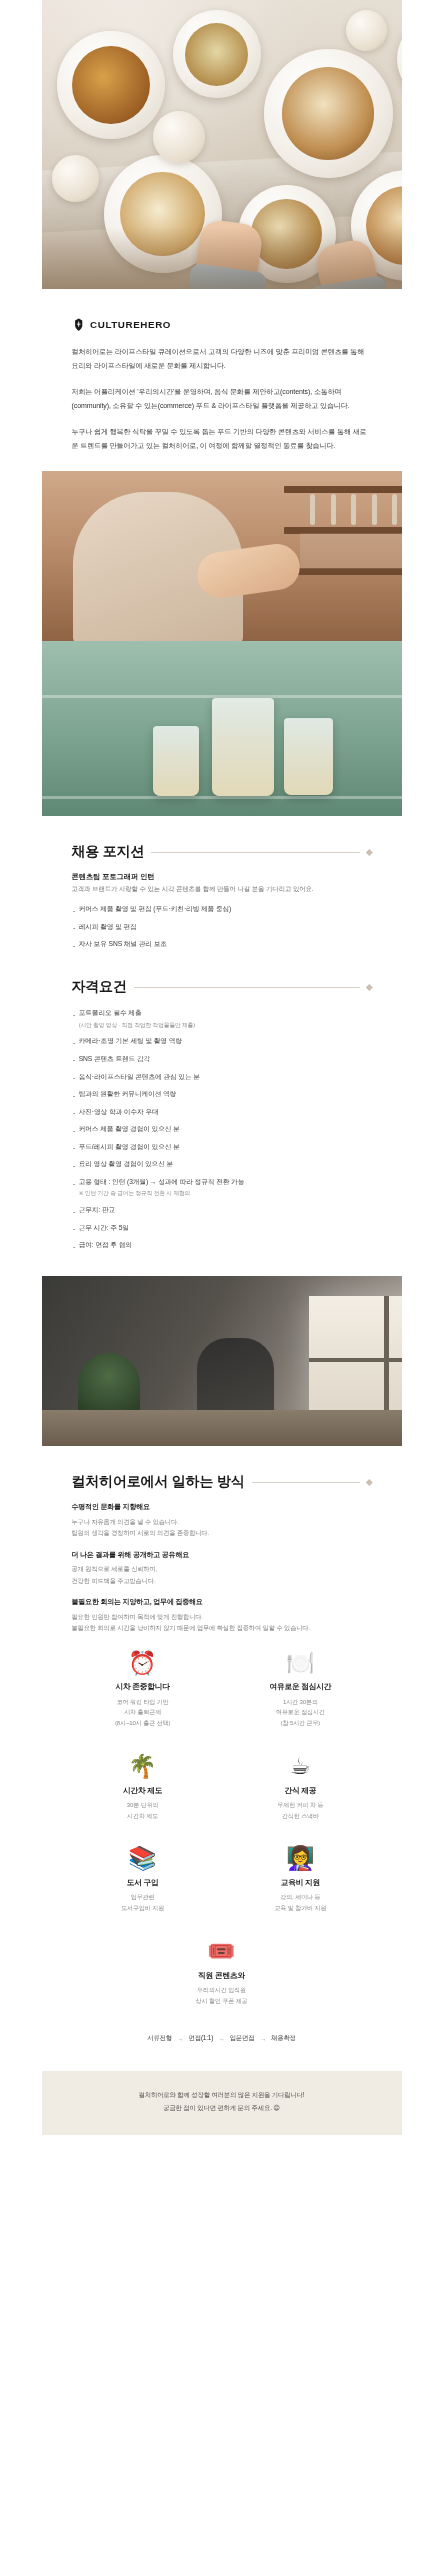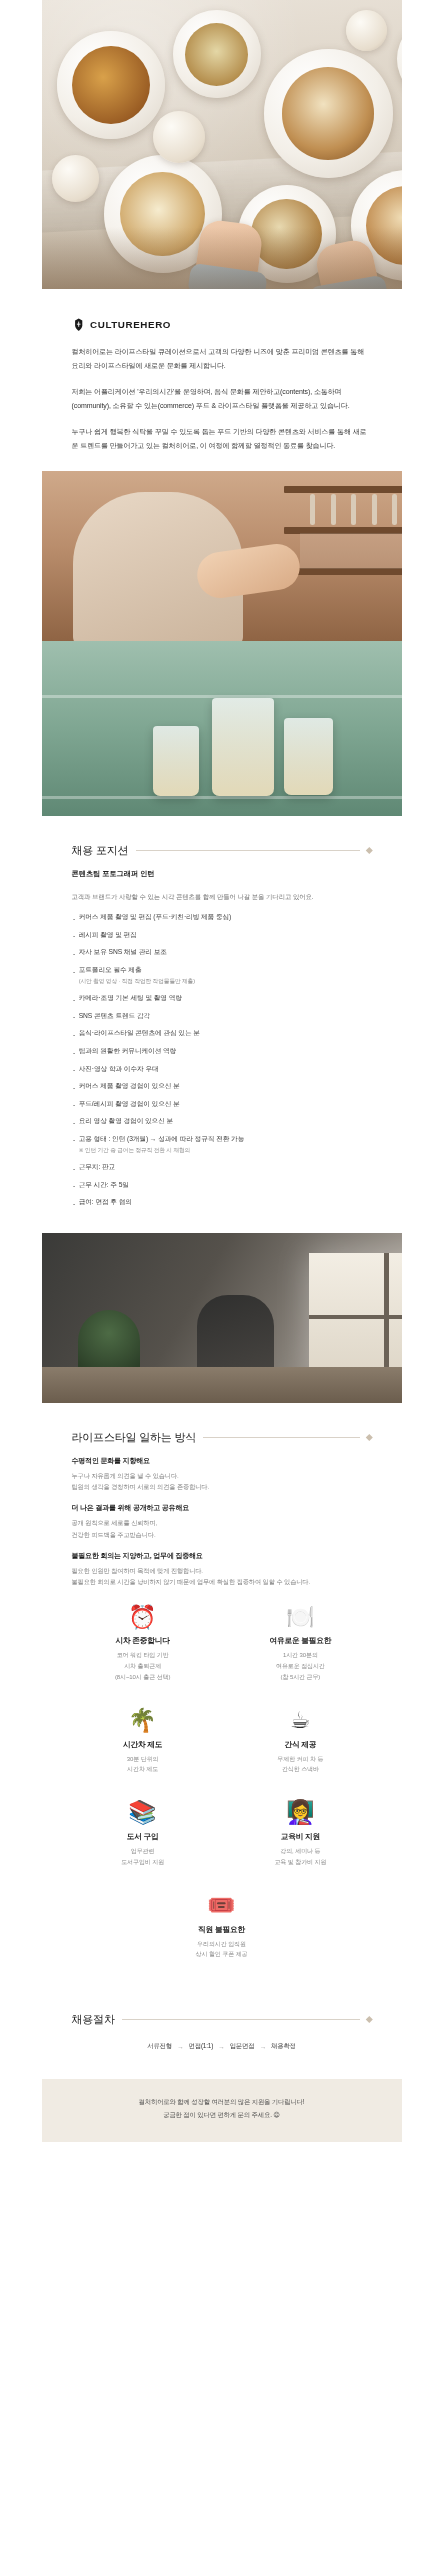--- a/index.html
+++ b/index.html
@@ -169,22 +169,22 @@
   
   .heading-row {
     display: flex;
     align-items: center;
     gap: 7.2px;
     padding: 0 30px;
     margin-top: 27px;
     margin-bottom: 11.3px;
   }
   .heading-row h2 {
-    font-size: 11px;
-    font-weight: normal;
+    font-size: 14px;
+    font-weight: bold;
     color: #1b1b1b;
     letter-spacing: -0.2px;
     white-space: nowrap;
   }
   .heading-row .rule {
     flex: 1;
     height: 0.5px;
     background: #d9d2c8;
   }
   .diamond {
@@ -224,21 +224,21 @@
     font-size: 5.7px;
     color: #8c8c8c;
     line-height: 1.7;
     margin-top: 1px;
   }
   .position-label {
     padding: 0 30px;
     font-size: 7.2px;
     font-weight: bold;
     color: #222;
-    margin-bottom: 12px;
+    margin-bottom: 1px;
   }
 
   
   .photo-window {
     margin-top: 24px;
     height: 170px;
     background: linear-gradient(120deg, #3a3a38 0%, #55514b 35%, #9a938a 70%, #cfc7ba 100%);
     position: relative;
     overflow: hidden;
   }
@@ -425,20 +425,25 @@
   </div>
   <div class="position-label">콘텐츠팀 포토그래퍼 인턴</div>
 
   <div class="sub-desc">고객과 브랜드가 사랑할 수 있는 시각 콘텐츠를 함께 만들어 나갈 분을 기다리고 있어요.</div>
   <ul class="bullets">
     <li><span>커머스 제품 촬영 및 편집 (푸드·키친·리빙 제품 중심)</span></li>
     <li><span>레시피 촬영 및 편집</span></li>
     <li><span>자사 보유 SNS 채널 관리 보조</span></li>
   </ul>
 
+  <div class="heading-row">
+    <h2>자격요건</h2>
+    <span class="rule"></span>
+    <span class="diamond"></span>
+  </div>
   <ul class="bullets">
     <li>
       <span>포트폴리오 필수 제출</span>
       <span class="note">(시안 촬영 영상 · 직접 작업한 작업물들만 제출)</span>
     </li>
     <li><span>카메라·조명 기본 세팅 및 촬영 역량</span></li>
     <li><span>SNS 콘텐츠 트렌드 감각</span></li>
     <li><span>음식·라이프스타일 콘텐츠에 관심 있는 분</span></li>
     <li><span>팀과의 원활한 커뮤니케이션 역량</span></li>
   </ul>
@@ -463,21 +468,21 @@
   <div class="photo photo-window">
     <div class="win"></div>
     <div class="frame" style="right:96px; top:20.6px; width:4.1px; height:129px;"></div>
     <div class="frame" style="right:20.6px; top:82px; width:155px; height:4.1px;"></div>
     <div class="sit"></div>
     <div class="plant"></div>
     <div class="floor"></div>
   </div>
 
   <div class="heading-row">
-    <h2>라이프스타일 일하는 방식</h2>
+    <h2>컬처히어로에서 일하는 방식</h2>
     <span class="rule"></span>
     <span class="diamond"></span>
   </div>
   <div class="work-item">
     <div class="t">수평적인 문화를 지향해요</div>
     <div class="d" style="white-space:pre-line">누구나 자유롭게 의견을 낼 수 있습니다.
 팀원의 생각을 경청하며 서로의 의견을 존중합니다.</div>
   </div>
   <div class="work-item">
     <div class="t">더 나은 결과를 위해 공개하고 공유해요</div>
@@ -494,21 +499,21 @@
   <div class="benefits">
     <div class="benefit">
       <span class="emoji">⏰</span>
       <div class="bt">시차 존중합니다</div>
       <div class="bd" style="white-space:pre-line">코어 워킹 타임 기반
 시차 출퇴근제
 (8시~10시 출근 선택)</div>
     </div>
     <div class="benefit">
       <span class="emoji">🍽️</span>
-      <div class="bt">여유로운 불필요한</div>
+      <div class="bt">여유로운 점심시간</div>
       <div class="bd" style="white-space:pre-line">1시간 30분의
 여유로운 점심시간
 (참 5시간 근무)</div>
     </div>
     <div class="benefit">
       <span class="emoji">🌴</span>
       <div class="bt">시간차 제도</div>
       <div class="bd" style="white-space:pre-line">30분 단위의
 시간차 제도</div>
     </div>
@@ -525,33 +530,28 @@
 도서구입비 지원</div>
     </div>
     <div class="benefit">
       <span class="emoji">👩‍🏫</span>
       <div class="bt">교육비 지원</div>
       <div class="bd" style="white-space:pre-line">강의, 세미나 등
 교육 및 참가비 지원</div>
     </div>
     <div class="benefit full">
       <span class="emoji">🎟️</span>
-      <div class="bt">직원 불필요한</div>
+      <div class="bt">직원 콘텐츠와</div>
       <div class="bd" style="white-space:pre-line">우리의시간 임직원
 상시 할인 쿠폰 제공</div>
     </div>
   </div>
 
   <div class="spacer-lg"></div>
 
-  <div class="heading-row">
-    <h2>채용절차</h2>
-    <span class="rule"></span>
-    <span class="diamond"></span>
-  </div>
   <div class="process">
     <span class="step">서류전형</span>
     <span class="arrow">→</span>
     <span class="step">면접(1:1)</span>
     <span class="arrow">→</span>
     <span class="step">입문면접</span>
     <span class="arrow">→</span>
     <span class="step">채용확정</span>
   </div>
 

